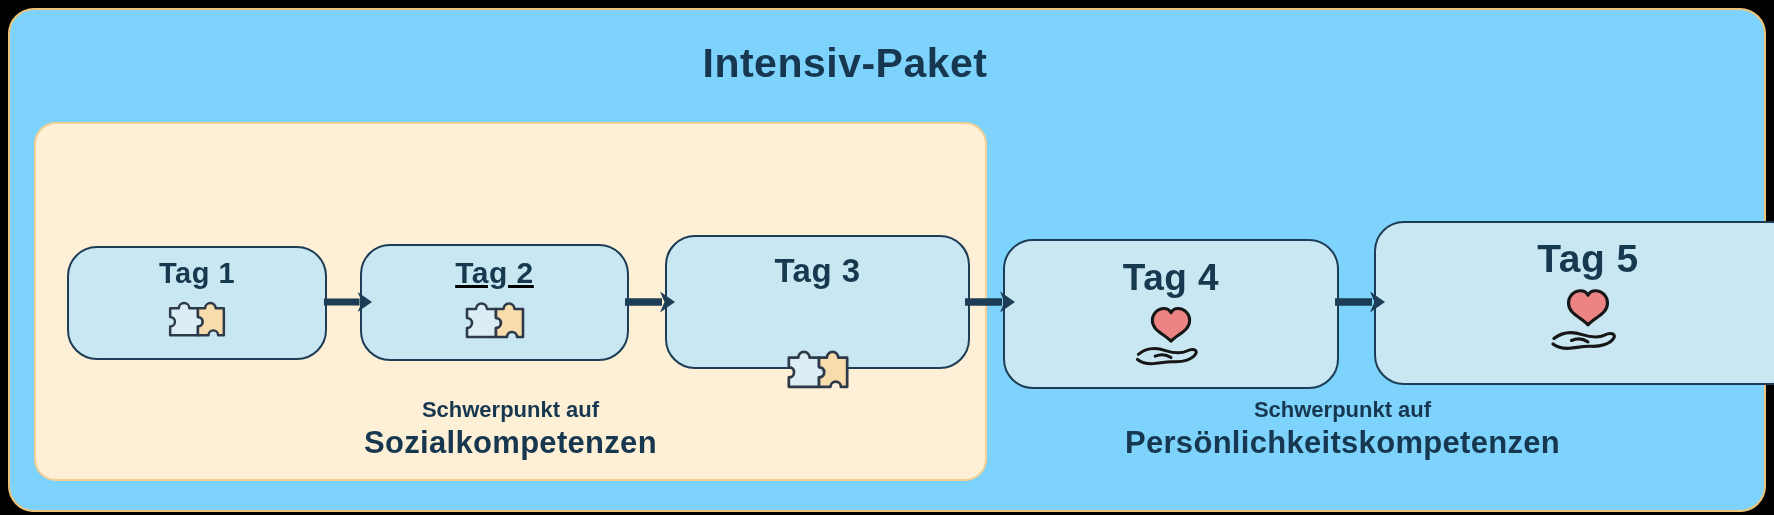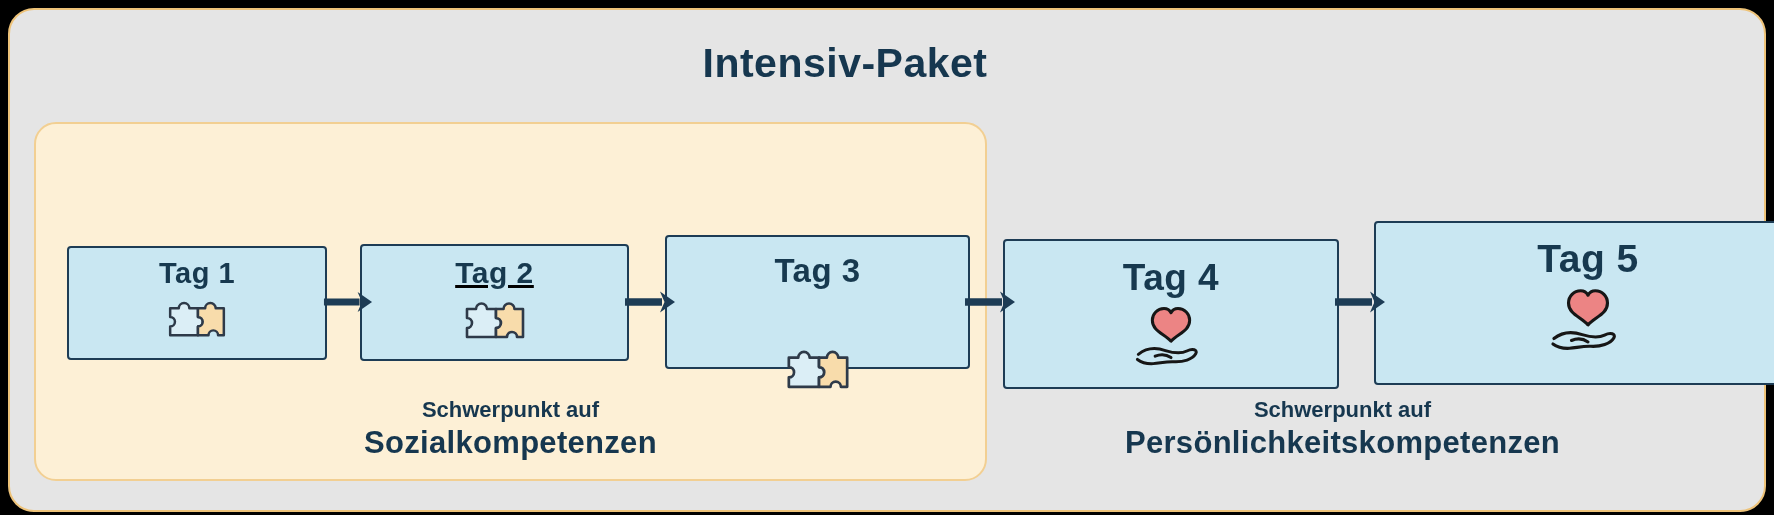--- a/index.html
+++ b/index.html
@@ -1,35 +1,35 @@
 <!DOCTYPE html>
 <html><head>
 <meta charset="utf-8">
 <style>
   html,body{margin:0;padding:0;background:#000;width:1774px;height:515px;overflow:hidden;}
   *{box-sizing:border-box;font-family:"Liberation Sans",sans-serif;}
 
   .outer{
     position:absolute;left:8px;top:8px;width:1758px;height:504px;
-    background:#e5e5e5;border:2px solid #eec379;border-radius:26px;
+    background:#7dd3fc;border:2px solid #eec379;border-radius:26px;
   }
   .main-title{
     position:absolute;top:30px;left:0;right:84px;text-align:center;
     font-size:41px;font-weight:700;color:#16374f;letter-spacing:.5px;
   }
   .inner{
     position:absolute;left:24px;top:112px;width:953px;height:359px;
     background:#fdf0d6;border:2px solid #f2cf92;border-radius:22px;
   }
   .basis-title{
     position:absolute;top:44px;left:0;width:100%;text-align:center;
     font-size:38px;font-weight:700;color:#16374f;letter-spacing:.5px;
   }
   .day-card{
-    position:absolute;background:#c9e7f2;border:2.5px solid #1d3c55;border-radius:4px;
+    position:absolute;background:#c9e7f2;border:2.5px solid #1d3c55;border-radius:30px;
     display:flex;flex-direction:column;align-items:center;
   }
   .day-card .day-label{font-weight:700;color:#17394f;letter-spacing:.5px;}
   .t1{left:57px;top:236px;width:260px;height:114px;}
   .t1 .day-label{font-size:29px;margin-top:9px;}
   .t2{left:350px;top:234px;width:269px;height:117px;text-decoration:underline;}
   .t2 .day-label{font-size:30px;margin-top:10px;}
   .t3{left:655px;top:225px;width:305px;height:134px;gap:48px;}
   .t3 .day-label{font-size:33px;margin-top:15px;}
   .t4{left:993px;top:229px;width:336px;height:150px;}

